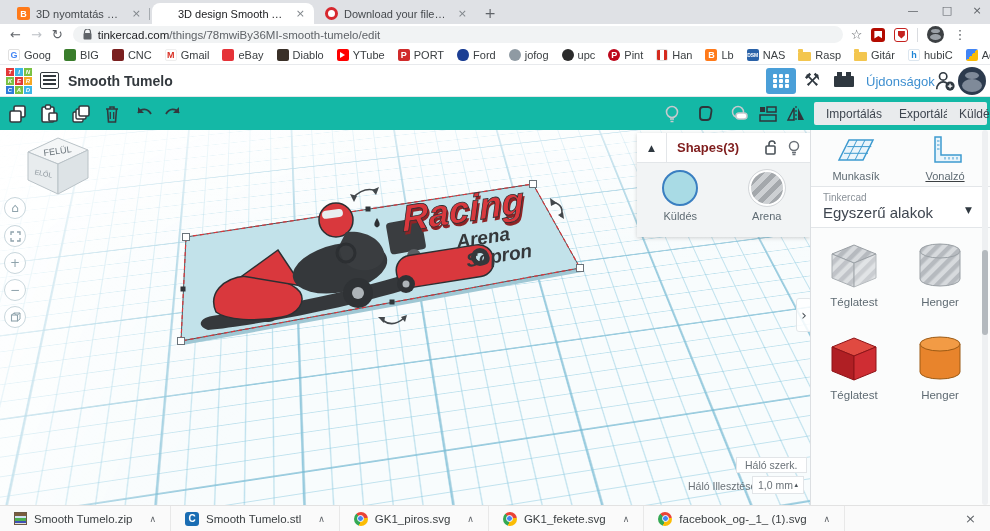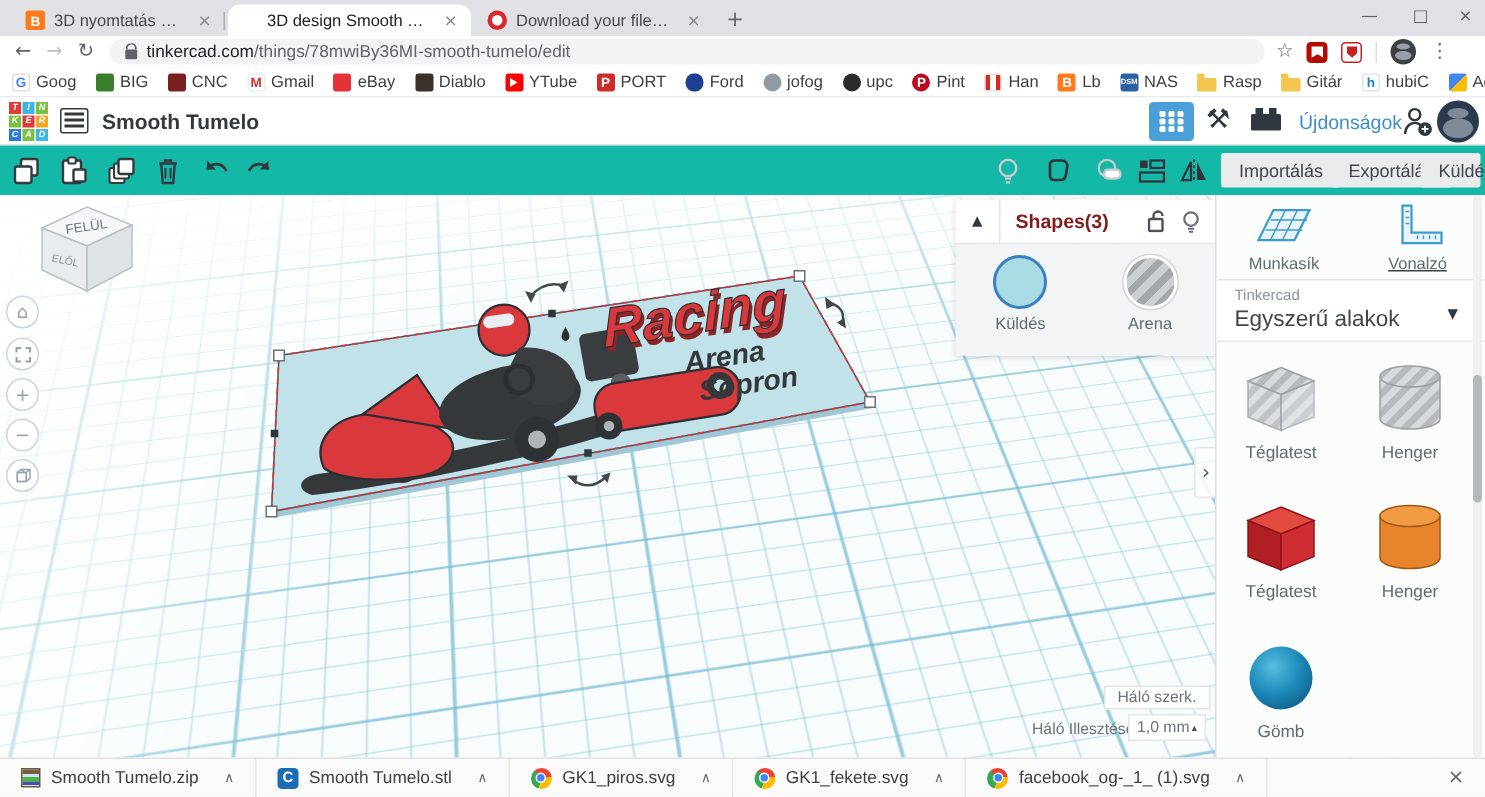--- a/index.html
+++ b/index.html
@@ -589,26 +589,20 @@
       </svg>
       <div class="lbl">Téglatest</div>
     </div>
     <div class="tile">
       <svg width="52" height="50" viewBox="0 0 52 50">
         <path d="M6,10 v28 a20,7 0 0 0 40,0 v-28" fill="#e8842c" stroke="#9c5a14" stroke-width="1"></path>
         <ellipse cx="26" cy="10" rx="20" ry="7" fill="#f29b45" stroke="#9c5a14" stroke-width="1"></ellipse>
       </svg>
       <div class="lbl">Henger</div>
     </div>
-    <div class="tile">
-      <svg width="50" height="50" viewBox="0 0 50 50">
-        <circle cx="25" cy="25" r="21" fill="url(#sphereGrad)"></circle>
-      </svg>
-      <div class="lbl">Gömb</div>
-    </div>
   </div>
   <div id="sb-scroll"></div>
   <div id="sb-thumb"></div>
 </div>
 
 <div id="downloads">
   <div class="dl-item">
     <span class="zip-ico"></span>
     <span>Smooth Tumelo.zip</span>
     <span class="dl-chev glyph">∧</span>

